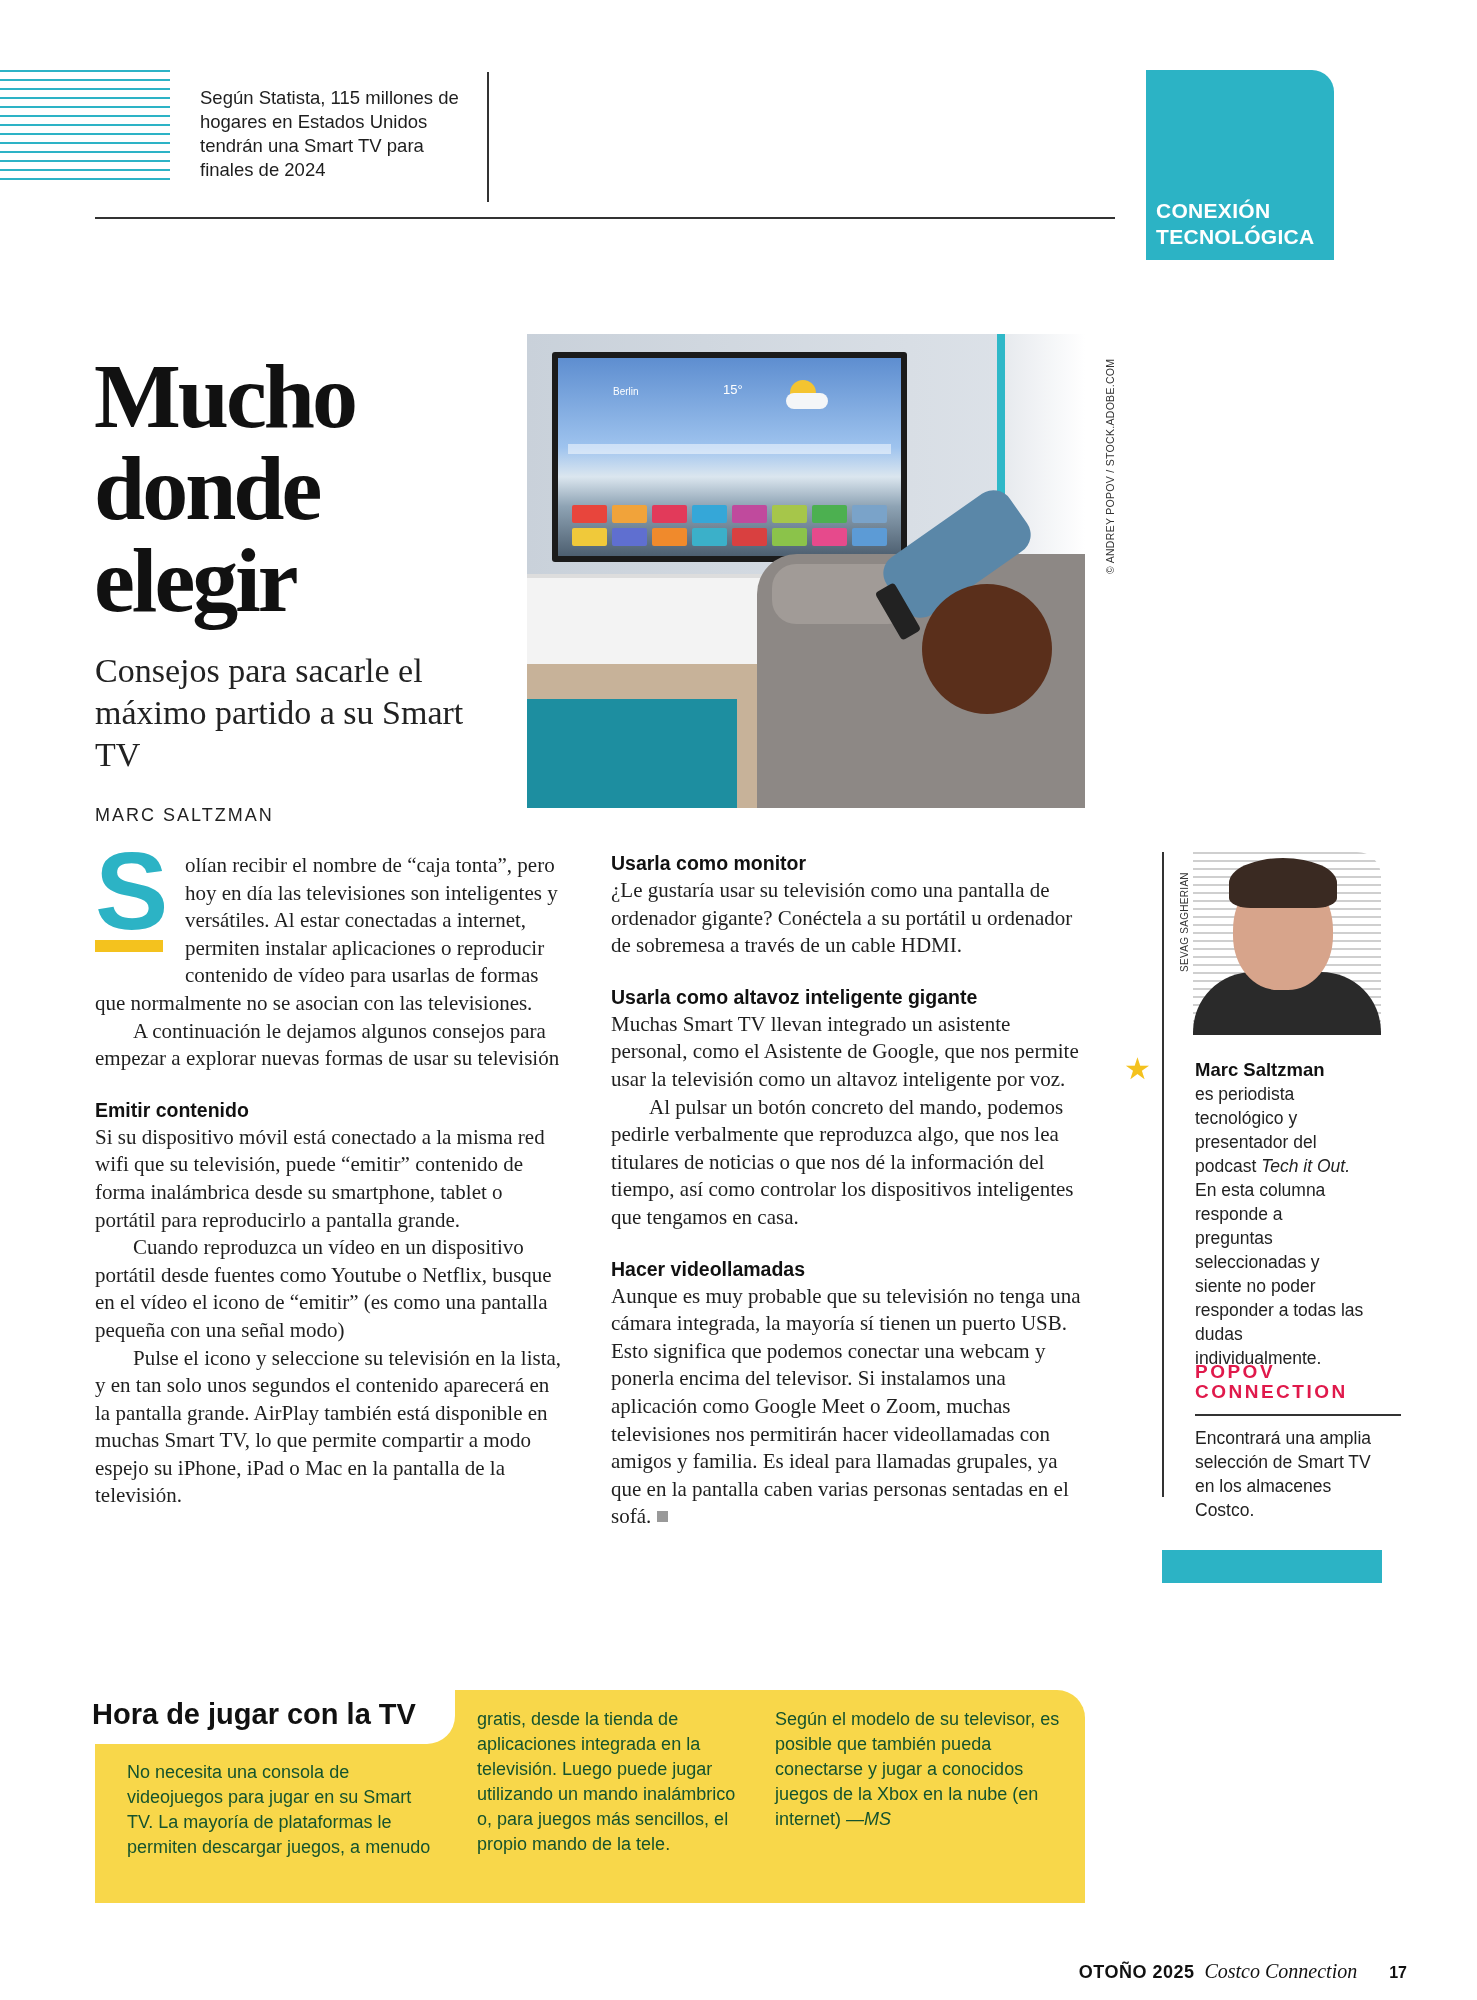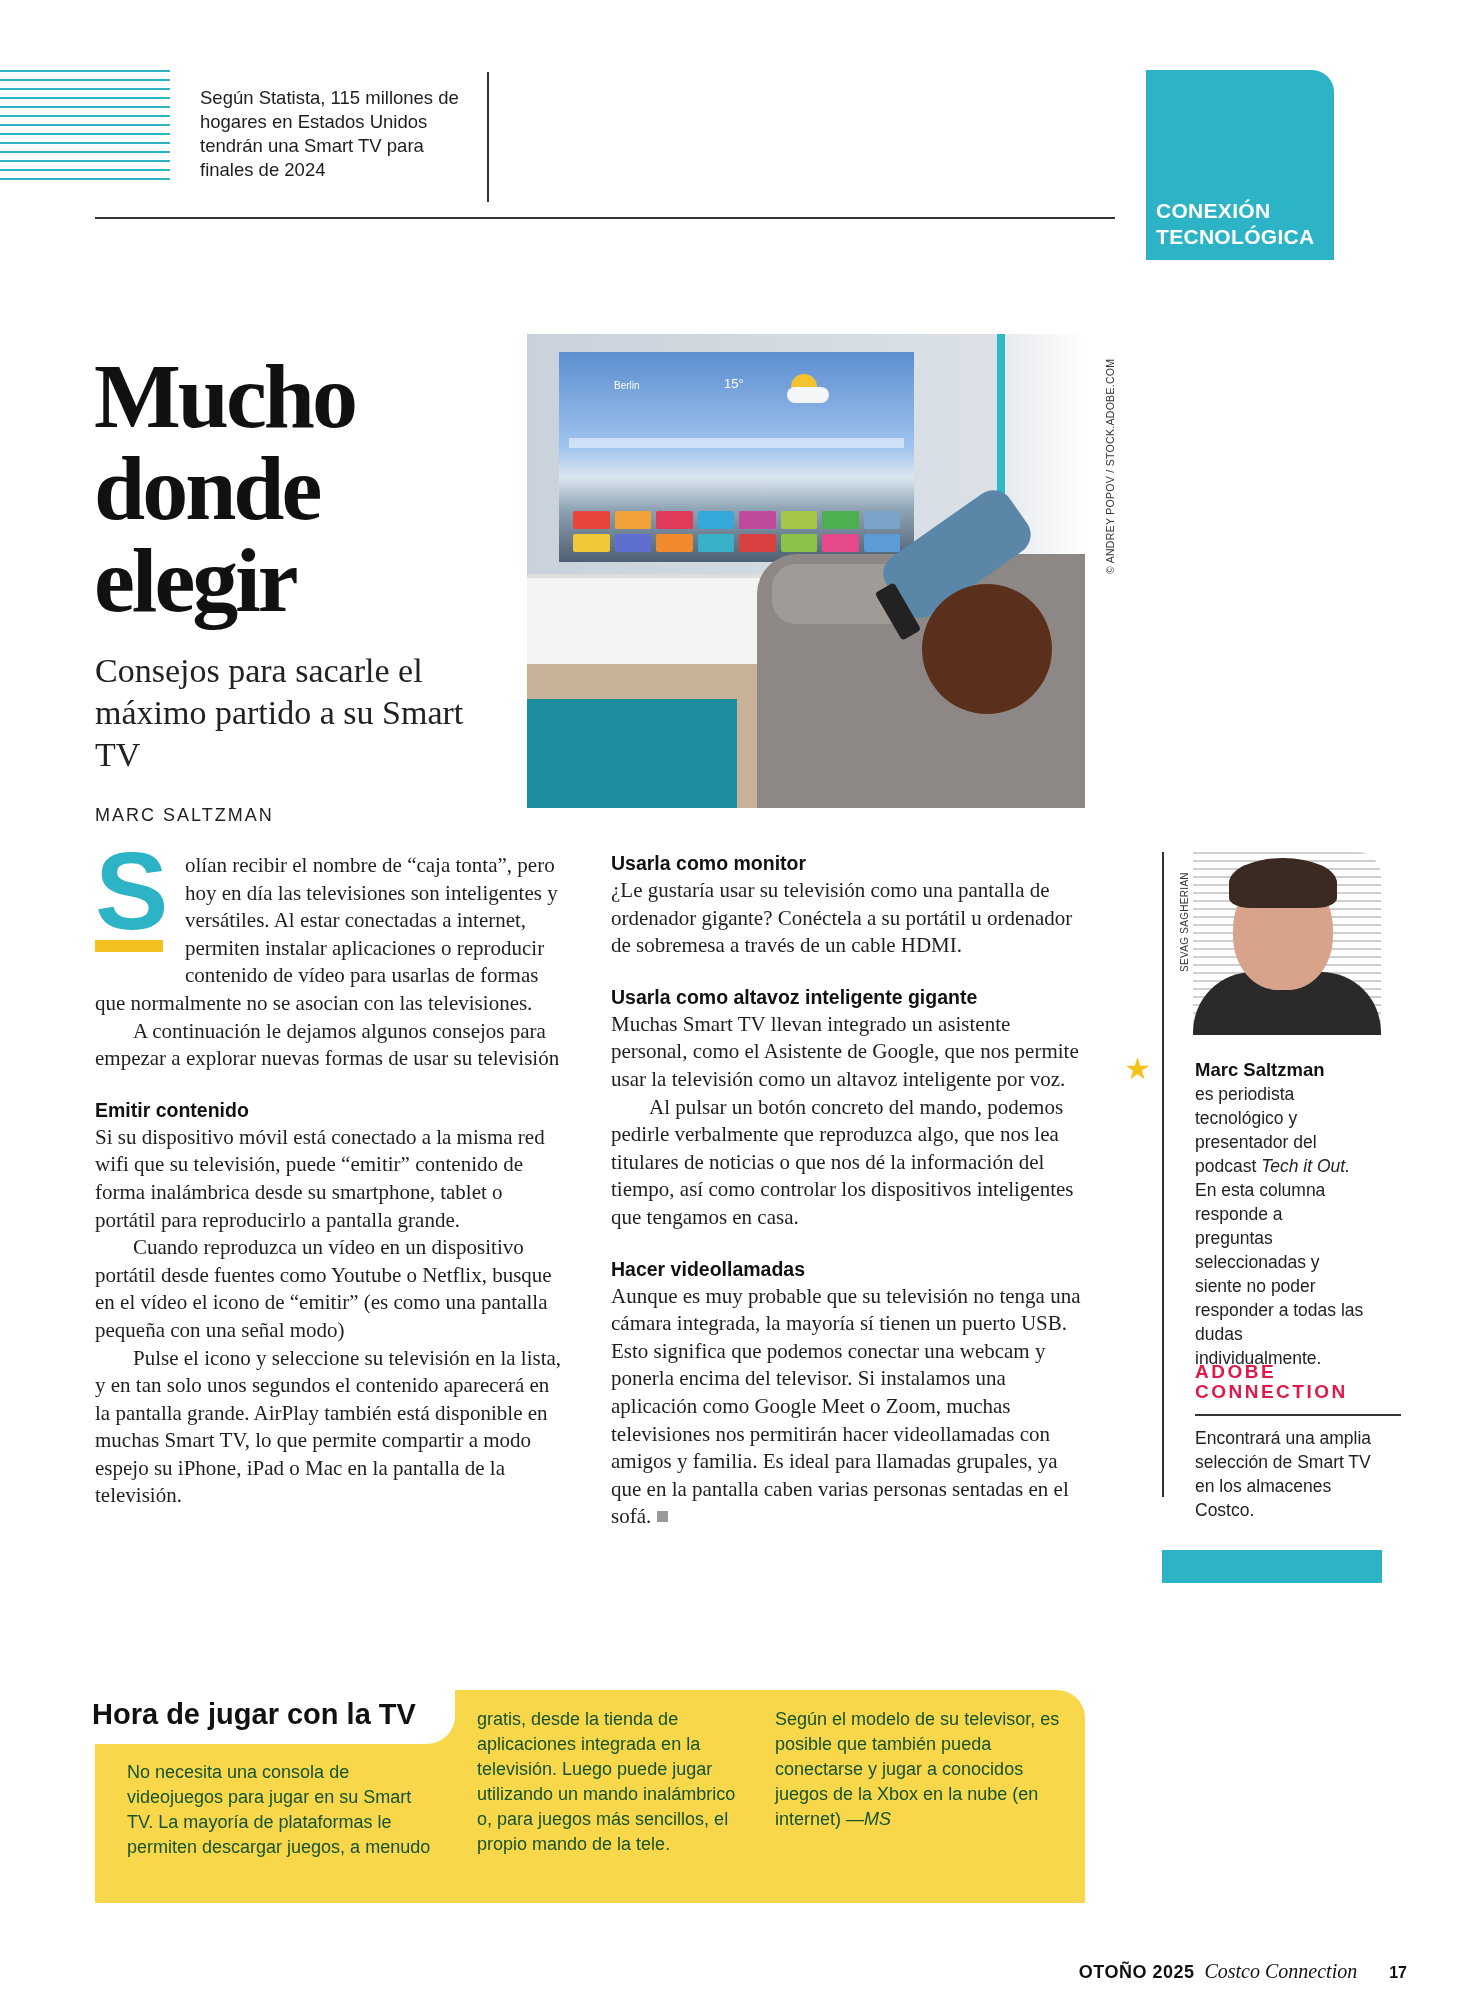--- a/index.html
+++ b/index.html
@@ -25,21 +25,21 @@
   .subhead { position: absolute; left: 95px; top: 650px; width: 380px; font-size: 34px; line-height: 42px; color: #222; }
   .byline { position: absolute; left: 95px; top: 805px; font-family: "Liberation Sans", sans-serif; font-size: 18px;
     letter-spacing: 2px; color: #222; }
 
   
   .photo { position: absolute; left: 527px; top: 334px; width: 558px; height: 474px; overflow: hidden;
     background: linear-gradient(#cfd6de, #bfc6cf); }
   .photo .wall { position: absolute; left: 0; top: 0; right: 0; height: 320px; background: linear-gradient(90deg, #c9d1da, #dfe4ea); }
   .photo .curtain { position: absolute; right: 0; top: 0; width: 80px; height: 330px; background: linear-gradient(90deg, #e7eaee, #ffffff); }
   .photo .curtain-teal { position: absolute; right: 70px; top: 0; width: 18px; height: 300px; background: #2fb8c8; }
-  .photo .tv { position: absolute; left: 32px; top: 18px; width: 355px; height: 210px; background: #1b1b1b; border-radius: 3px; padding: 0; }
+  .photo .tv { position: absolute; left: 25px; top: 18px; width: 355px; height: 210px; background: #1b1b1b; border-radius: 3px; padding: 6px; }
   .photo .tv-screen { width: 100%; height: 100%; background: linear-gradient(#5e8ed0 0%, #9ec3ee 45%, #dbe6ef 60%, #8ea3b4 75%, #4d5f70 100%); position: relative; }
   .photo .tv-screen .city { position: absolute; left: 55px; top: 28px; color: #fff; font-family: "Liberation Sans", sans-serif; font-size: 10px; }
   .photo .tv-screen .temp { position: absolute; left: 165px; top: 24px; color: #fff; font-family: "Liberation Sans", sans-serif; font-size: 13px; }
   .photo .tv-screen .sun { position: absolute; left: 232px; top: 22px; width: 26px; height: 26px; border-radius: 50%; background: #f4c430; }
   .photo .tv-screen .cloud { position: absolute; left: 228px; top: 35px; width: 42px; height: 16px; border-radius: 10px; background: #f4f6f8; }
   .photo .tv-screen .searchbar { position: absolute; left: 10px; top: 86px; right: 10px; height: 10px; background: rgba(255,255,255,0.5); }
   .photo .apps { position: absolute; left: 14px; bottom: 10px; right: 14px; display: grid; grid-template-columns: repeat(8, 1fr); gap: 5px; }
   .photo .apps i { display: block; height: 18px; border-radius: 2px; }
   .photo .cabinet { position: absolute; left: 0; top: 240px; width: 300px; height: 90px; background: #f3f3f3; border-top: 4px solid #ddd; }
   .photo .floor { position: absolute; left: 0; top: 330px; right: 0; bottom: 0; background: #c7b299; }
@@ -203,21 +203,21 @@
   <div class="hair"></div>
 </div>
 <div class="star">★</div>
 <div class="author-bio">
   <b>Marc Saltzman</b><br>
   <span>es periodista tecnológico y presentador del podcast</span>
   <i>Tech it Out.</i>
   <span>En esta columna responde a preguntas seleccionadas y siente no poder responder a todas las dudas individualmente.</span>
 </div>
 <div class="cc-title">
-  <span>ADOBE</span><br>
+  <span>POPOV</span><br>
   <span>CONNECTION</span>
 </div>
 <div class="cc-rule"></div>
 <div class="cc-text">Encontrará una amplia selección de Smart TV en los almacenes Costco.</div>
 <div class="side-bar"></div>
 
 <div class="game-box"></div>
 <div class="game-title-bg"></div>
 <div class="game-title">Hora de jugar con la TV</div>
 <div class="game-col game-c1">No necesita una consola de videojuegos para jugar en su Smart TV. La mayoría de plataformas le permiten descargar juegos, a menudo</div>

